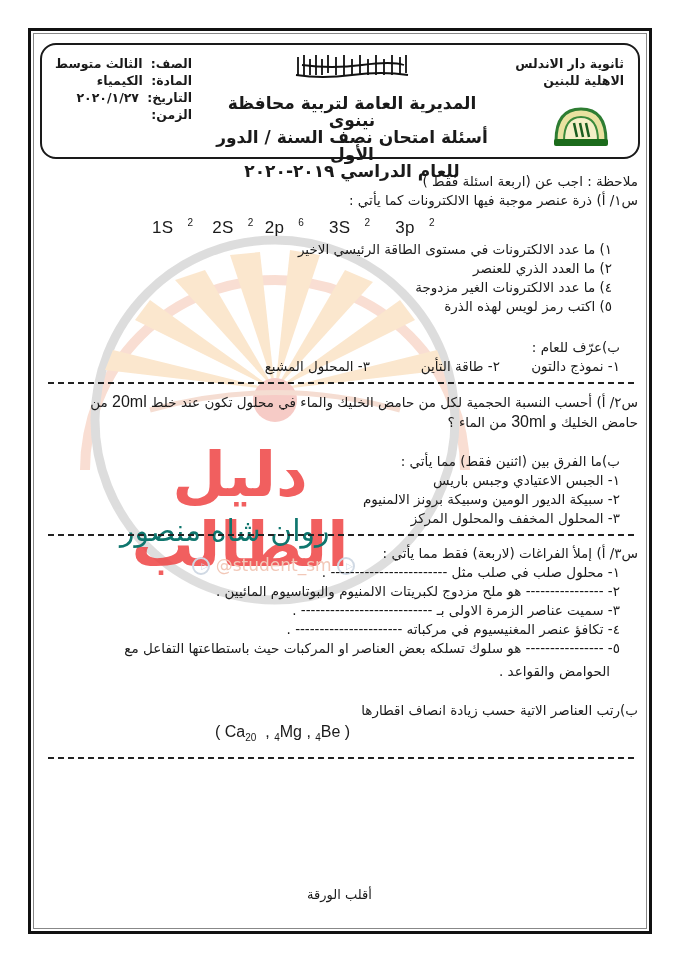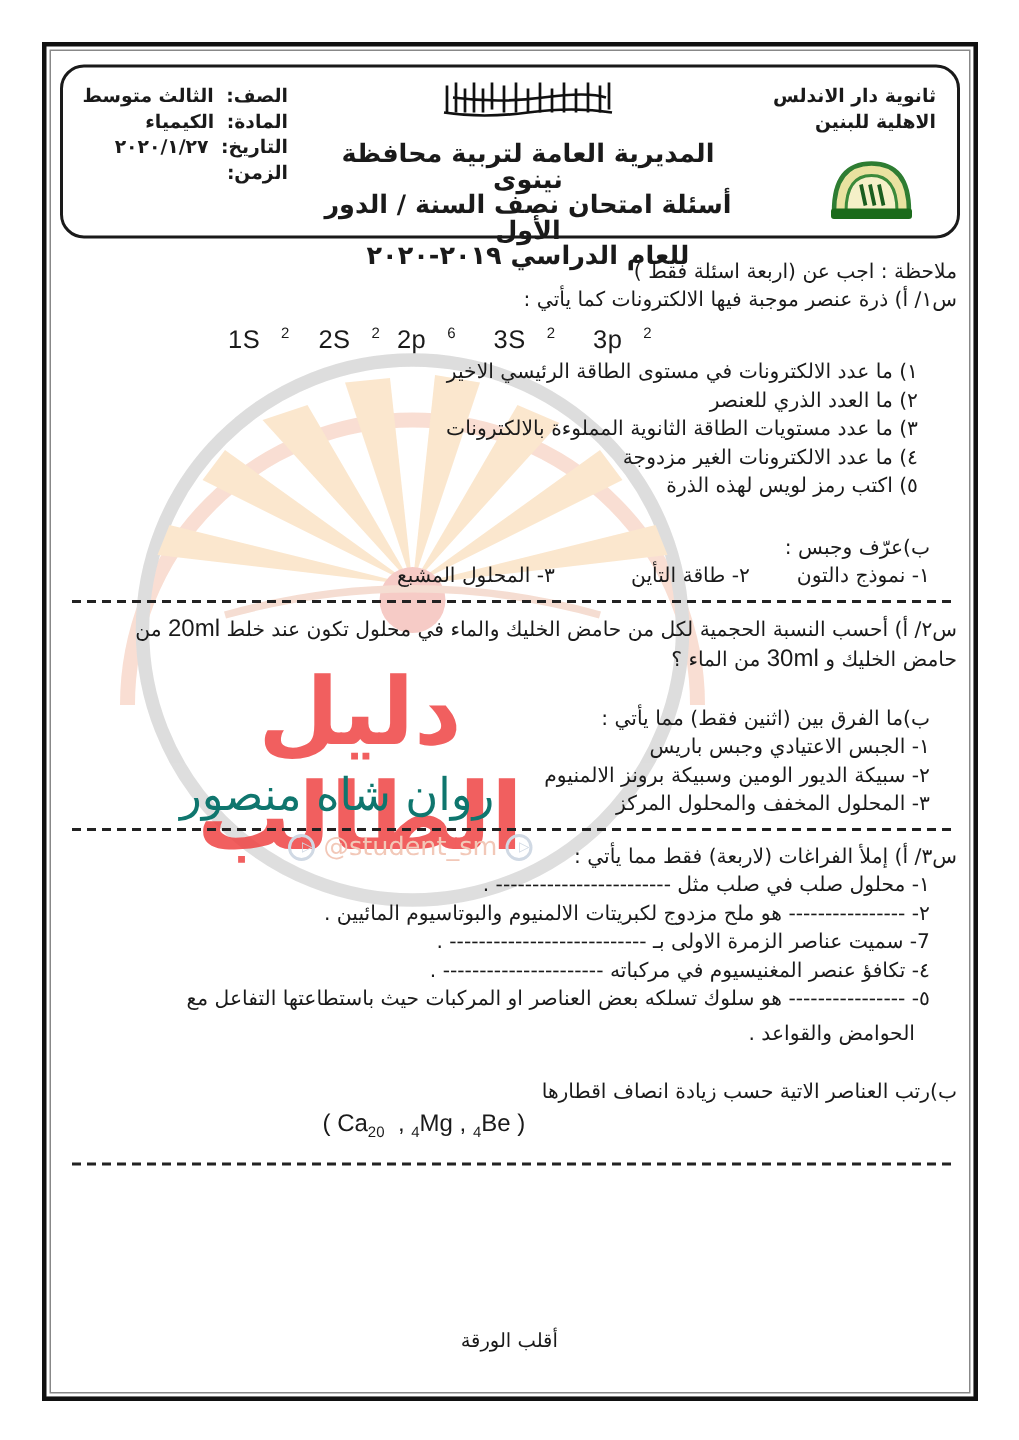--- a/index.html
+++ b/index.html
@@ -116,26 +116,25 @@
   <div class="p">س١/ أ) ذرة عنصر موجبة فيها الالكترونات كما يأتي :</div>
   <div class="config">
     <span><span>1S</span><sup>2</sup></span>
     <span><span>2S</span><sup>2</sup></span>
     <span style="margin-right:20px;margin-left:-8px;"><span>2p</span><sup>6</sup></span>
     <span style="margin-right:20px;"><span>3S</span><sup>2</sup></span>
     <span><span>3p</span><sup>2</sup></span>
   </div>
   <div class="p indent2">١) ما عدد الالكترونات في مستوى الطاقة الرئيسي الاخير</div>
   <div class="p indent2">٢) ما العدد الذري للعنصر</div>
-  <div class="p indent2">٣) ما عدد مستويات الطاقة الثانوية المملوءة بالالكترونات</div>
   <div class="p indent2">٤) ما عدد الالكترونات الغير مزدوجة</div>
   <div class="p indent2">٥) اكتب رمز لويس لهذه الذرة</div>
 
   <div style="height:22px"></div>
-  <div class="p indent1">ب)عرّف وجبس :</div>
+  <div class="p indent1">ب)عرّف للعام :</div>
   <div class="defs">
     <span>١- نموذج دالتون</span>
     <span>٢- طاقة التأين</span>
     <span>٣- المحلول المشبع</span>
   </div>
   <div class="dashline"></div>
 
   <div class="p">
     <span>س٢/ أ) أحسب النسبة الحجمية لكل من حامض الخليك والماء في محلول تكون عند خلط</span>
     <span class="mixed-ml">20ml</span>
@@ -150,21 +149,21 @@
   <div style="height:20px"></div>
   <div class="p indent1">ب)ما الفرق بين (اثنين فقط) مما يأتي :</div>
   <div class="p indent1">١- الجبس الاعتيادي وجبس باريس</div>
   <div class="p indent1">٢- سبيكة الديور الومين وسبيكة برونز الالمنيوم</div>
   <div class="p indent1">٣- المحلول المخفف والمحلول المركز</div>
   <div class="dashline"></div>
 
   <div class="p">س٣/ أ) إملأ الفراغات (لاربعة) فقط مما يأتي :</div>
   <div class="p indent1 blank">١- محلول صلب في صلب مثل ------------------------ .</div>
   <div class="p indent1 blank">٢- ----------------  هو ملح مزدوج لكبريتات الالمنيوم والبوتاسيوم المائيين .</div>
-  <div class="p indent1 blank">7- سميت عناصر الزمرة الاولى بـ --------------------------- .</div>
+  <div class="p indent1 blank">٣- سميت عناصر الزمرة الاولى بـ --------------------------- .</div>
   <div class="p indent1 blank">٤- تكافؤ عنصر المغنيسيوم في مركباته ---------------------- .</div>
   <div class="p indent1 blank">٥- ----------------  هو سلوك تسلكه بعض العناصر او المركبات حيث باستطاعتها التفاعل مع</div>
   <div class="p" style="padding-right:28px;margin-top:4px;">الحوامض والقواعد .</div>
 
   <div style="height:20px"></div>
   <div class="p">ب)رتب العناصر الاتية حسب زيادة انصاف اقطارها</div>
   <div class="elements">
     ( <span><span>Ca</span><sub>20</sub></span>
     &nbsp;, <span><sub>4</sub><span>Mg</span></span>
     , <span><sub>4</sub><span>Be</span></span> )

